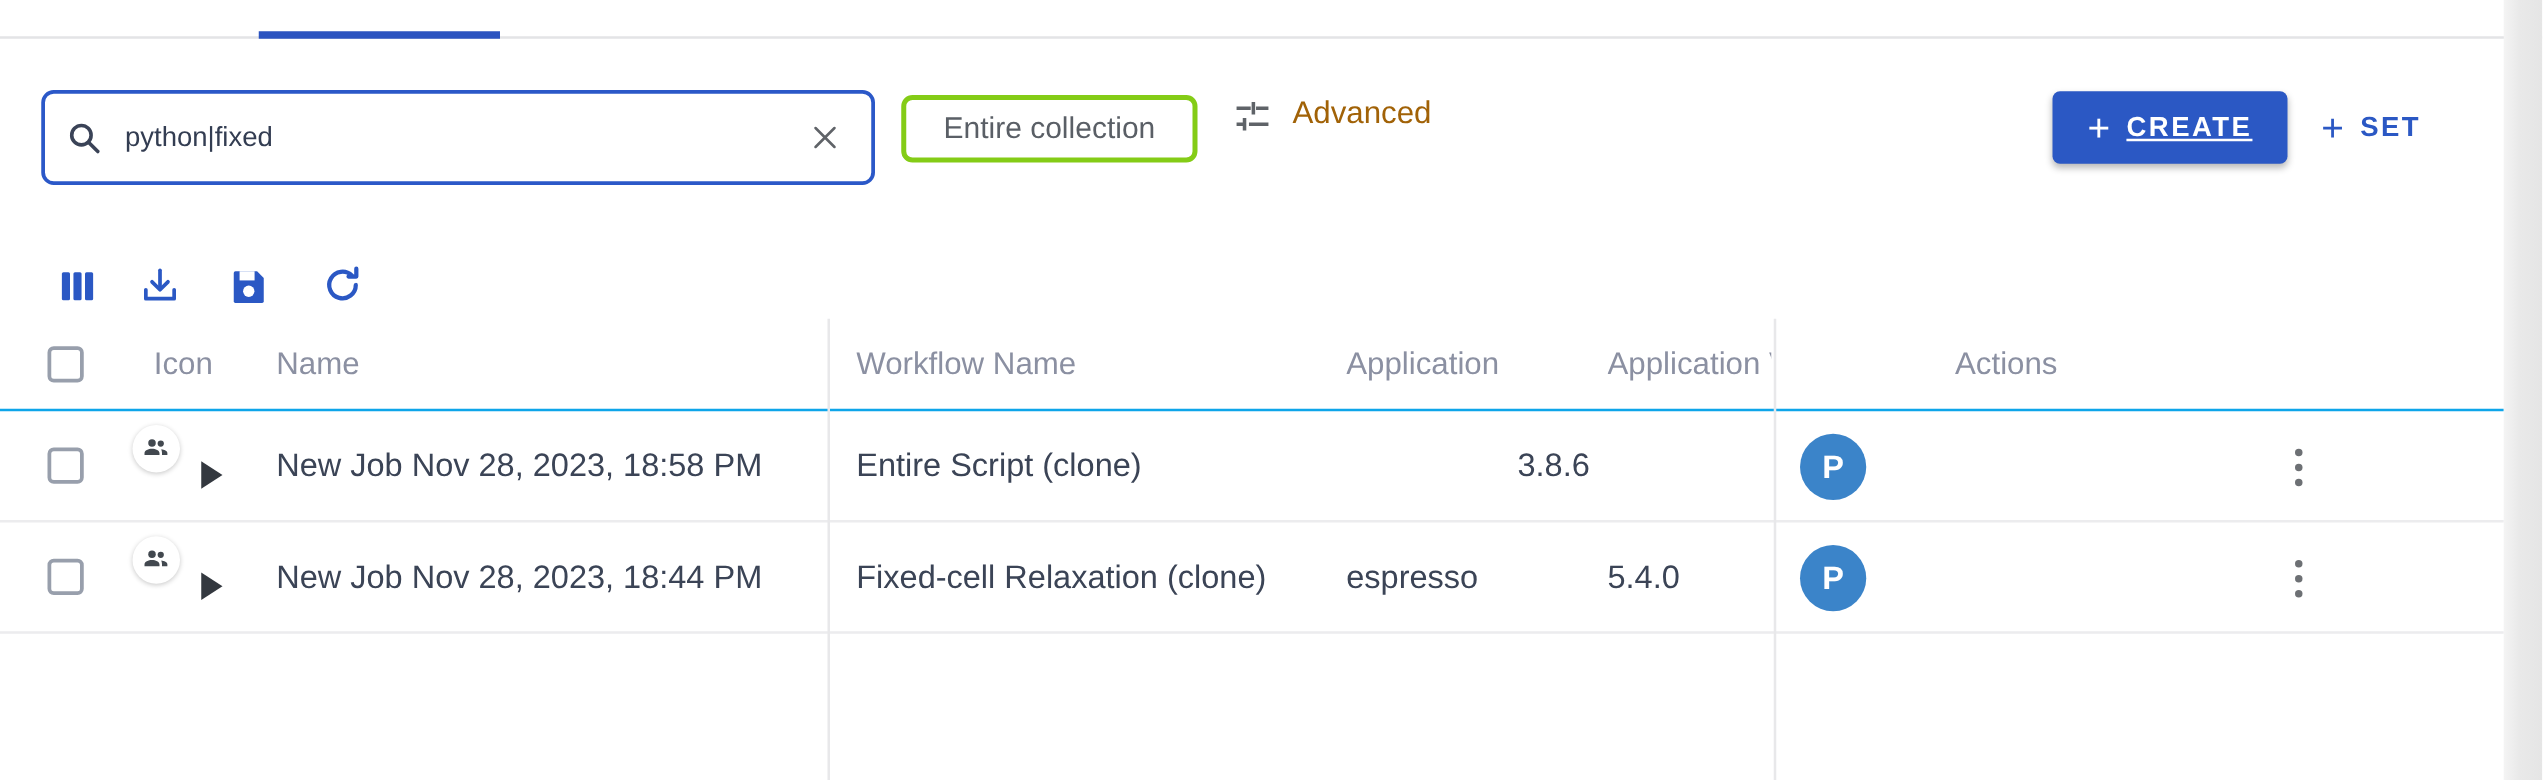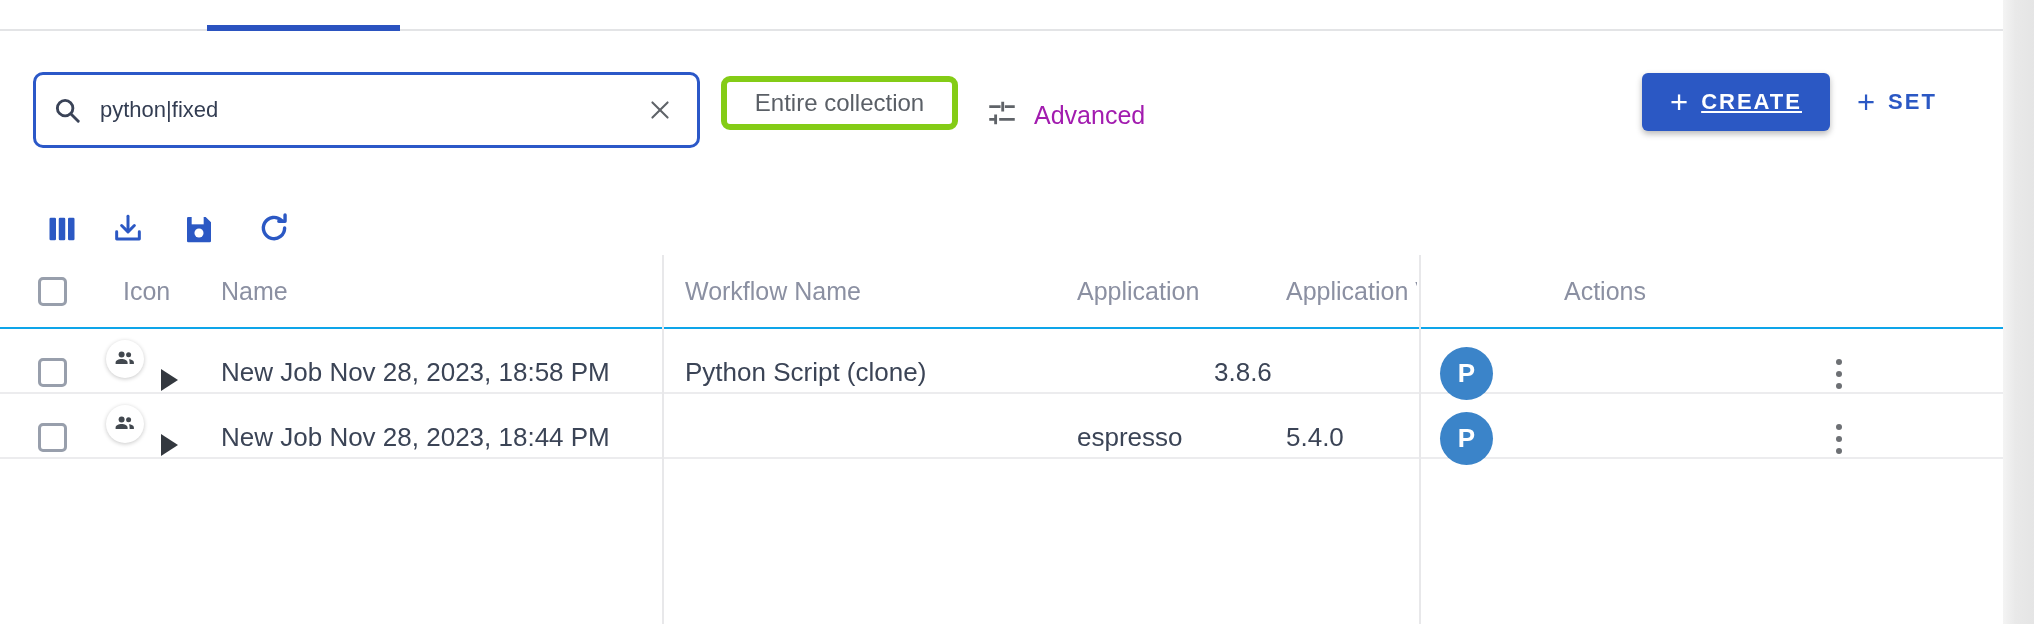--- a/index.html
+++ b/index.html
@@ -14,46 +14,46 @@
 
   
   .search-box { left:33px; top:72px; width:667px; height:76px; border:3px solid #2b58c8;
                 border-radius:10px; display:flex; align-items:center; background:#fff; }
   .search-box svg.mag { margin-left:16px; flex:0 0 auto; }
   .search-input { border:none; outline:none; flex:1; margin-left:18px; font-family:"Liberation Sans",sans-serif;
                   font-size:22px; font-weight:500; color:#333d52; background:transparent; min-width:0; }
   .clear-btn { flex:0 0 auto; margin-right:22px; width:30px; height:30px; display:flex;
                align-items:center; justify-content:center; cursor:pointer; }
 
-  .scope-btn { left:721px; top:76px; width:237px; height:54px; border:6px solid #84cc16; border-radius:9px;
+  .scope-btn { left:721px; top:76px; width:237px; height:54px; border:4px solid #84cc16; border-radius:9px;
                background:#fff; font-family:"Liberation Sans",sans-serif; font-size:24px; color:#5a5f66;
                display:flex; align-items:center; justify-content:center; cursor:pointer; }
-  .advanced { left:985px; top:76px; height:54px; display:flex; align-items:flex-end; gap:15px;
-              color:#a21caf; font-size:25px; cursor:pointer; background:none; border:none;
+  .advanced { left:985px; top:76px; height:54px; display:flex; align-items:flex-start; gap:15px;
+              color:#a16207; font-size:25px; cursor:pointer; background:none; border:none;
               font-family:"Liberation Sans",sans-serif; }
 
   .create-btn { left:1642px; top:73px; width:188px; height:58px; background:#2b58c4; border:none; border-radius:6px;
                 color:#fff; display:flex; align-items:center; justify-content:center; gap:13px; cursor:pointer;
                 box-shadow:0 3px 6px rgba(0,0,0,.28); font-family:"Liberation Sans",sans-serif; }
   .create-btn .plus { font-size:31px; font-weight:400; line-height:1; }
   .create-btn .lbl { font-size:22px; font-weight:700; letter-spacing:2px;text-decoration:underline; }
   .set-btn { left:1857px; top:73px; height:58px; display:flex; align-items:center; gap:13px; color:#2b58c4;
              background:none; border:none; cursor:pointer; font-family:"Liberation Sans",sans-serif; }
   .set-btn .plus { font-size:31px; font-weight:400; line-height:1; }
   .set-btn .lbl { font-size:22px; font-weight:700; letter-spacing:2px; }
 
   
   .tool { position:absolute; width:36px; height:36px; border:none; background:none; padding:0; cursor:pointer;
           display:flex; align-items:center; justify-content:center; }
   .tool svg { display:block; }
 
   
   .table { left:0; top:255px; width:2003px; }
   .thead { position:relative; height:74px; border-bottom:2px solid #0ea5e9; }
-  .trow  { position:relative; height:65px; border-bottom:2px solid #ececee; cursor:pointer; }
+  .trow  { position:relative; height:89px; border-bottom:2px solid #ececee; cursor:pointer; }
   .hcell { position:absolute; top:0; height:72px; line-height:72px; font-size:25px; color:#8b90a2;
            white-space:nowrap; overflow:hidden; }
   .cell  { position:absolute; top:0; height:87px; line-height:87px; font-size:26px; color:#3b4456; white-space:nowrap; }
   .cb { position:absolute; left:38px; width:29px; height:29px; border:3px solid #989fac; border-radius:5px;
         background:#fff; cursor:pointer; }
   .thead .cb { top:22px; } .trow .cb { top:29px; }
 
   
   .job-icon { position:absolute; left:104px; top:11px; width:76px; height:60px; }
   .job-bars { position:absolute; left:30px; top:11px; width:40px; }
@@ -169,21 +169,21 @@
         <span class="job-play"></span>
         <span class="job-badge">
           <svg width="24" height="24" viewBox="0 0 24 24" fill="#42484f">
             <circle cx="8.6" cy="7.4" r="3"></circle>
               <circle cx="15.6" cy="7.8" r="2.5"></circle>
             <path d="M2.6 15.6c0-2.4 3.1-3.6 6-3.6s6 1.2 6 3.6v1.3h-12zM16 12.3c2.4.2 4.9 1.2 4.9 3.1v1.5h-4.3v-1.3c0-1.3-.2-2.4-.6-3.3z"></path>
           </svg>
         </span>
       </span>
       <span class="cell" style="left:221px;">New Job Nov 28, 2023, 18:58 PM</span>
-      <span class="cell" style="left:685px;">Python Script (clone)</span>
+      <span class="cell" style="left:685px;">Entire Script (clone)</span>
       <span class="cell" style="left:1214px;">3.8.6</span>
       <span class="status-chip">P</span>
       <button class="kebab">
           <i></i>
           <i></i>
           <i></i>
         </button>
     </div>
 
     <div class="trow">
@@ -193,20 +193,21 @@
         <span class="job-play"></span>
         <span class="job-badge">
           <svg width="24" height="24" viewBox="0 0 24 24" fill="#42484f">
             <circle cx="8.6" cy="7.4" r="3"></circle>
               <circle cx="15.6" cy="7.8" r="2.5"></circle>
             <path d="M2.6 15.6c0-2.4 3.1-3.6 6-3.6s6 1.2 6 3.6v1.3h-12zM16 12.3c2.4.2 4.9 1.2 4.9 3.1v1.5h-4.3v-1.3c0-1.3-.2-2.4-.6-3.3z"></path>
           </svg>
         </span>
       </span>
       <span class="cell" style="left:221px;">New Job Nov 28, 2023, 18:44 PM</span>
+      <span class="cell" style="left:685px;">Fixed-cell Relaxation (clone)</span>
       <span class="cell" style="left:1077px;">espresso</span>
       <span class="cell" style="left:1286px;">5.4.0</span>
       <span class="status-chip">P</span>
       <button class="kebab">
           <i></i>
           <i></i>
           <i></i>
         </button>
     </div>
 

